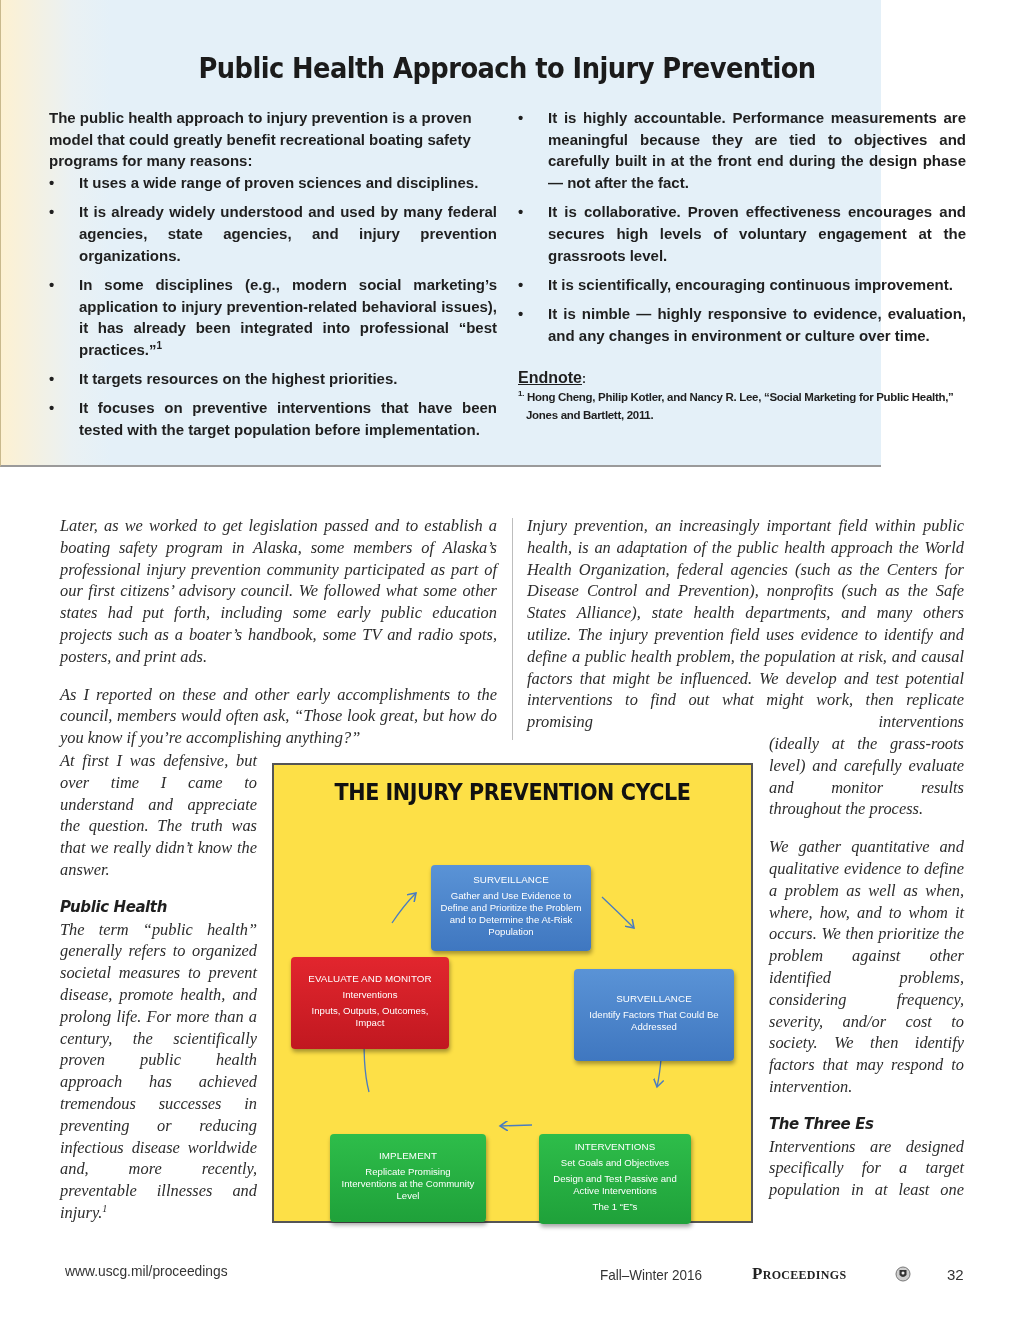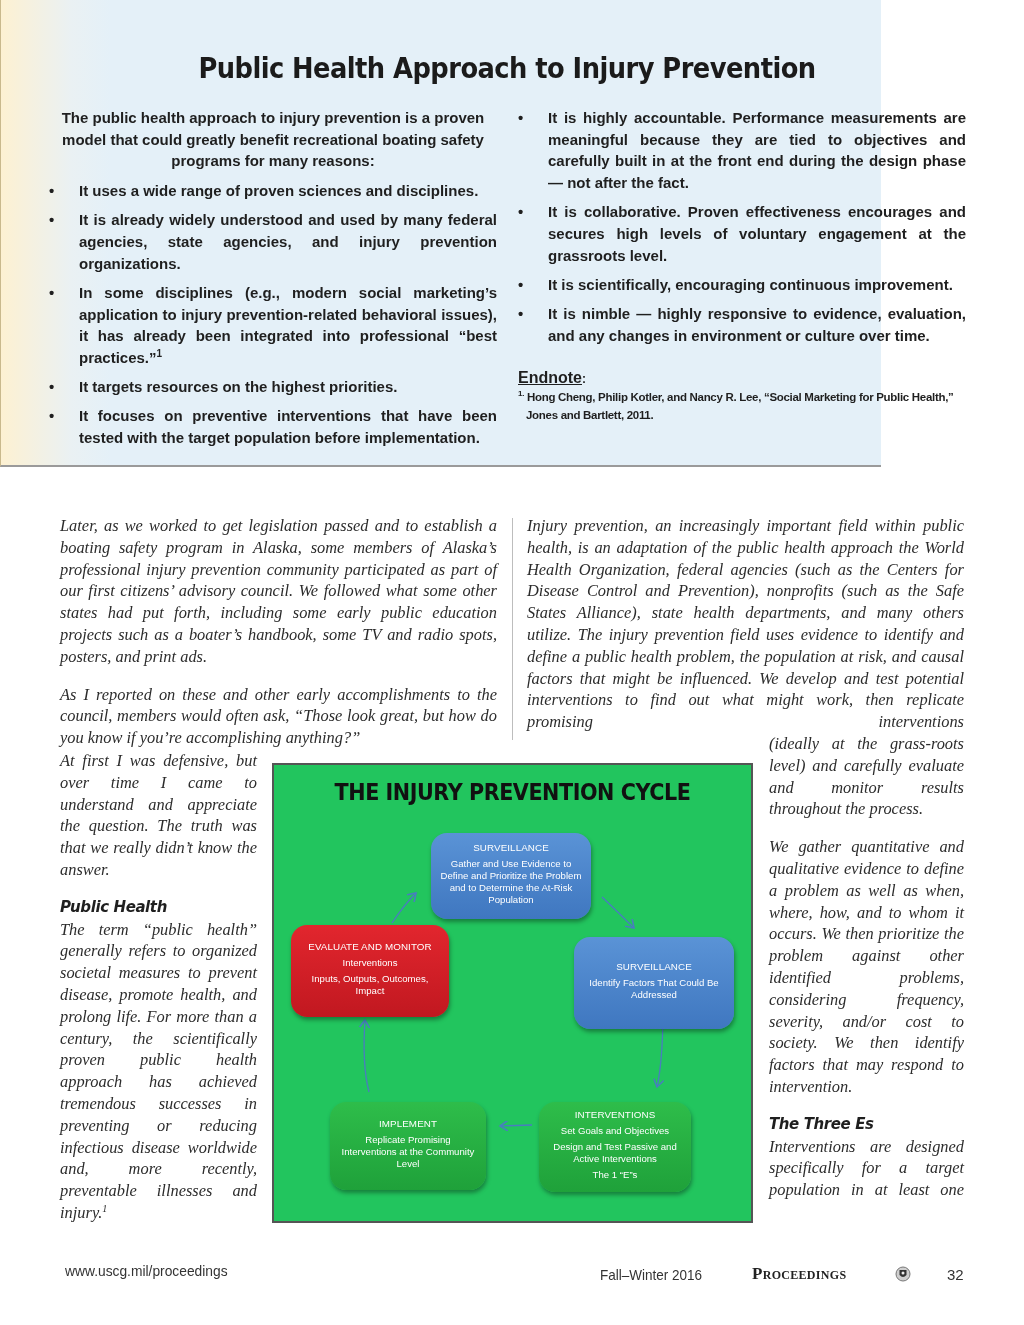--- a/index.html
+++ b/index.html
@@ -18,21 +18,21 @@
     font-family: "DejaVu Sans", sans-serif; font-weight: bold; font-size: 28px;
     letter-spacing: -0.6px; color: #1b1b1b; transform: scaleX(0.92); transform-origin: center;
   }
   .sb-col {
     position: absolute; top: 107px; width: 448px;
     font-family: "Liberation Sans", sans-serif; font-weight: bold; font-size: 15px;
     line-height: 21.7px; color: #1f1f1f;
   }
   .sb-col.left { left: 48px; }
   .sb-col.right { left: 517px; }
-  .sb-intro { text-align: center; margin-bottom: 8px; }
+  .sb-intro { text-align: left; }
   .sb-list { list-style: none; }
   .sb-list li { position: relative; padding-left: 30px; margin-bottom: 7.5px; text-align: justify; }
   .sb-list li .bullet { position: absolute; left: 0; top: 0; }
   .sup { font-size: 10px; vertical-align: super; line-height: 0; }
   .endnote { margin-top: 22px; font-size: 12px; line-height: 18px; }
   .endnote-label { text-decoration: underline; font-size: 16px; }
   .endnote-text { font-size: 11.5px; letter-spacing: -0.3px; padding-left: 8px; text-indent: -8px; }
   .endnote-text .sup { font-size: 8px; }
 
   
@@ -48,32 +48,32 @@
   .narrow p { margin-bottom: 16px; }
   .subhead {
     font-family: "DejaVu Sans", sans-serif; font-weight: bold; font-size: 15px; color: #1f1f1f;
     letter-spacing: -0.4px; line-height: 21.8px; text-align: left;
   }
   .sup2 { font-size: 10px; vertical-align: super; line-height: 0; }
 
   
   .figure {
     position: absolute; left: 272px; top: 763px; width: 481px; height: 460px;
-    border: 2px solid #555; background: #22c55e;
+    border: 2px solid #555; background: #fde047;
   }
   .fig-title {
     position: absolute; left: 0; width: 100%; top: 14px; text-align: center;
     font-family: "DejaVu Sans", sans-serif; font-weight: bold; font-size: 23px; letter-spacing: -0.5px;
     color: #111; transform: scaleX(0.9);
   }
   .node {
-    position: absolute; border-radius: 16px; color: #fff; text-align: center;
+    position: absolute; border-radius: 4px; color: #fff; text-align: center;
     font-family: "Liberation Sans", sans-serif; font-size: 9.6px; line-height: 12px;
     box-shadow: 1px 3px 4px rgba(0,0,0,0.35);
-    display: flex; flex-direction: column; justify-content: center; align-items: center; padding: 4px 8px;
+    display: flex; flex-direction: column; justify-content: center; align-items: center; padding: 4px 8px; margin-top: 32px;
   }
   .node .node-head { font-size: 9.8px; margin-bottom: 4px; letter-spacing: 0.1px; }
   .node .node-line { display: block; margin-bottom: 4px; }
   .node.blue { background: linear-gradient(to bottom, #5a93d6, #3f77c0); }
   .node.red { background: linear-gradient(to bottom, #e2262e, #c11820); }
   .node.green { background: linear-gradient(to bottom, #2ebd4a, #1fa13a); }
   .arrows { position: absolute; left: 0; top: 0; width: 477px; height: 456px; pointer-events: none; }
 
   
   .footer-url { position: absolute; left: 65px; top: 1262px; font-family: "Liberation Sans", sans-serif; font-size: 15px; color: #333; transform: scaleX(0.92); transform-origin: left; }

